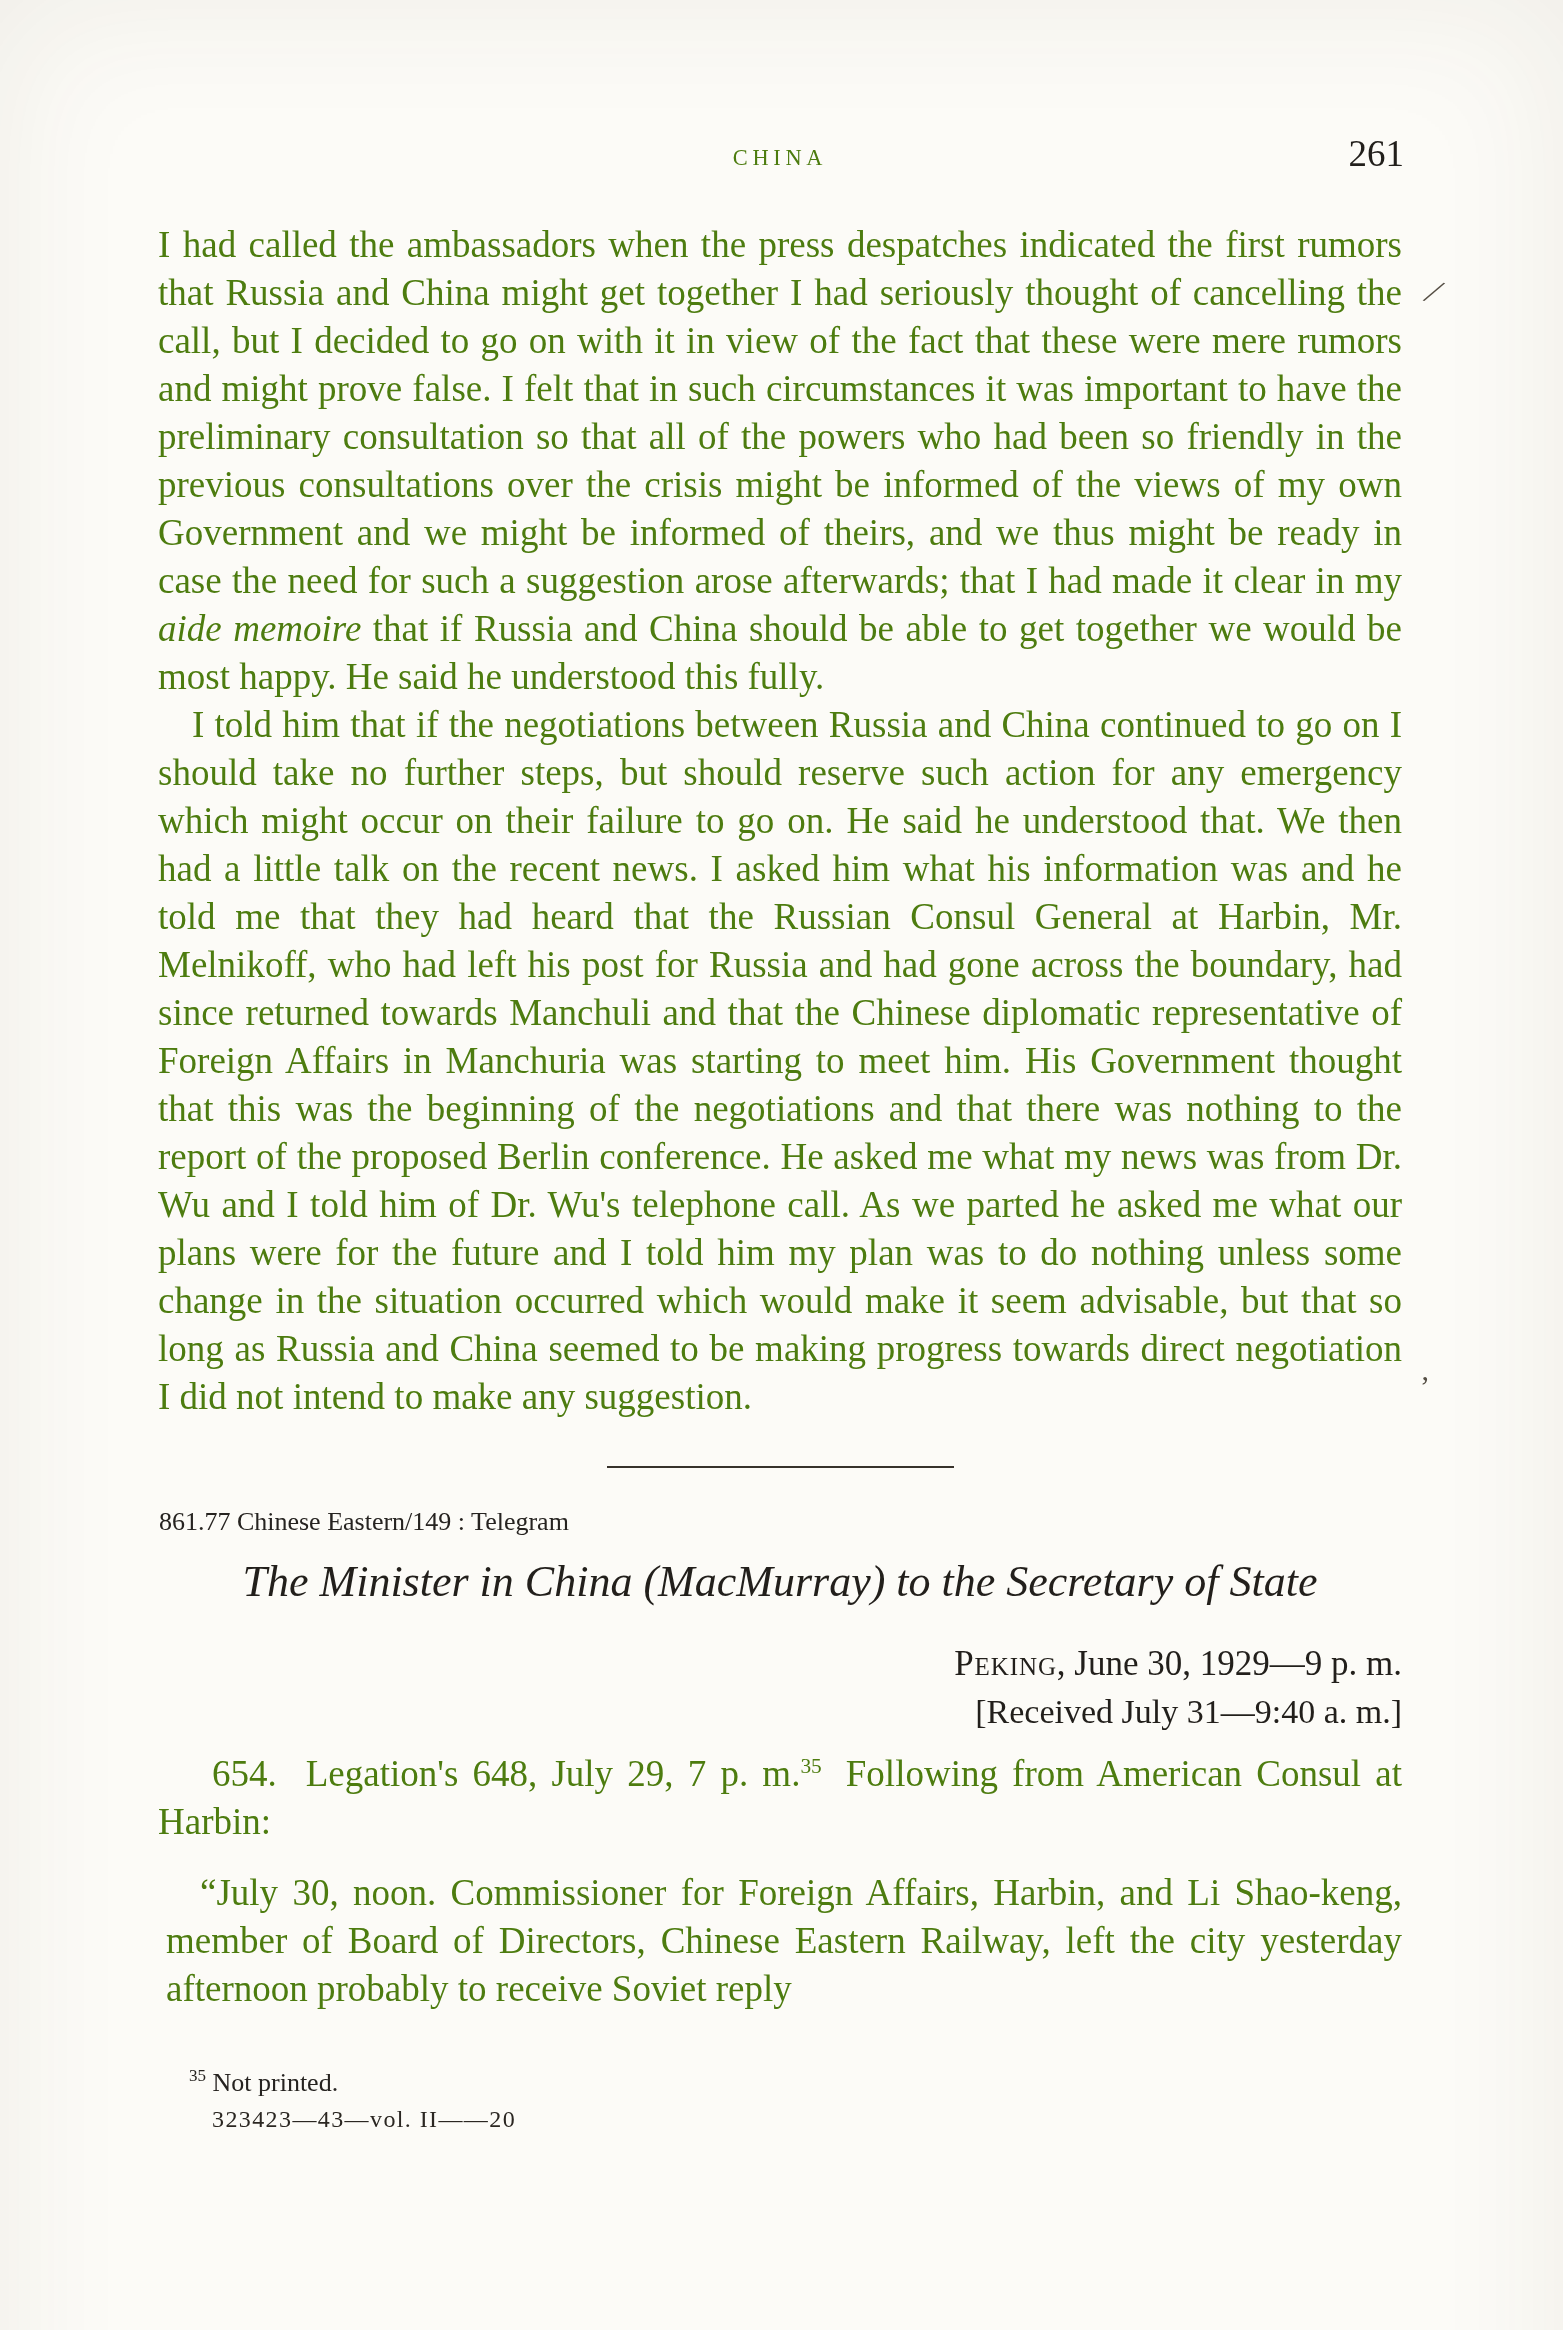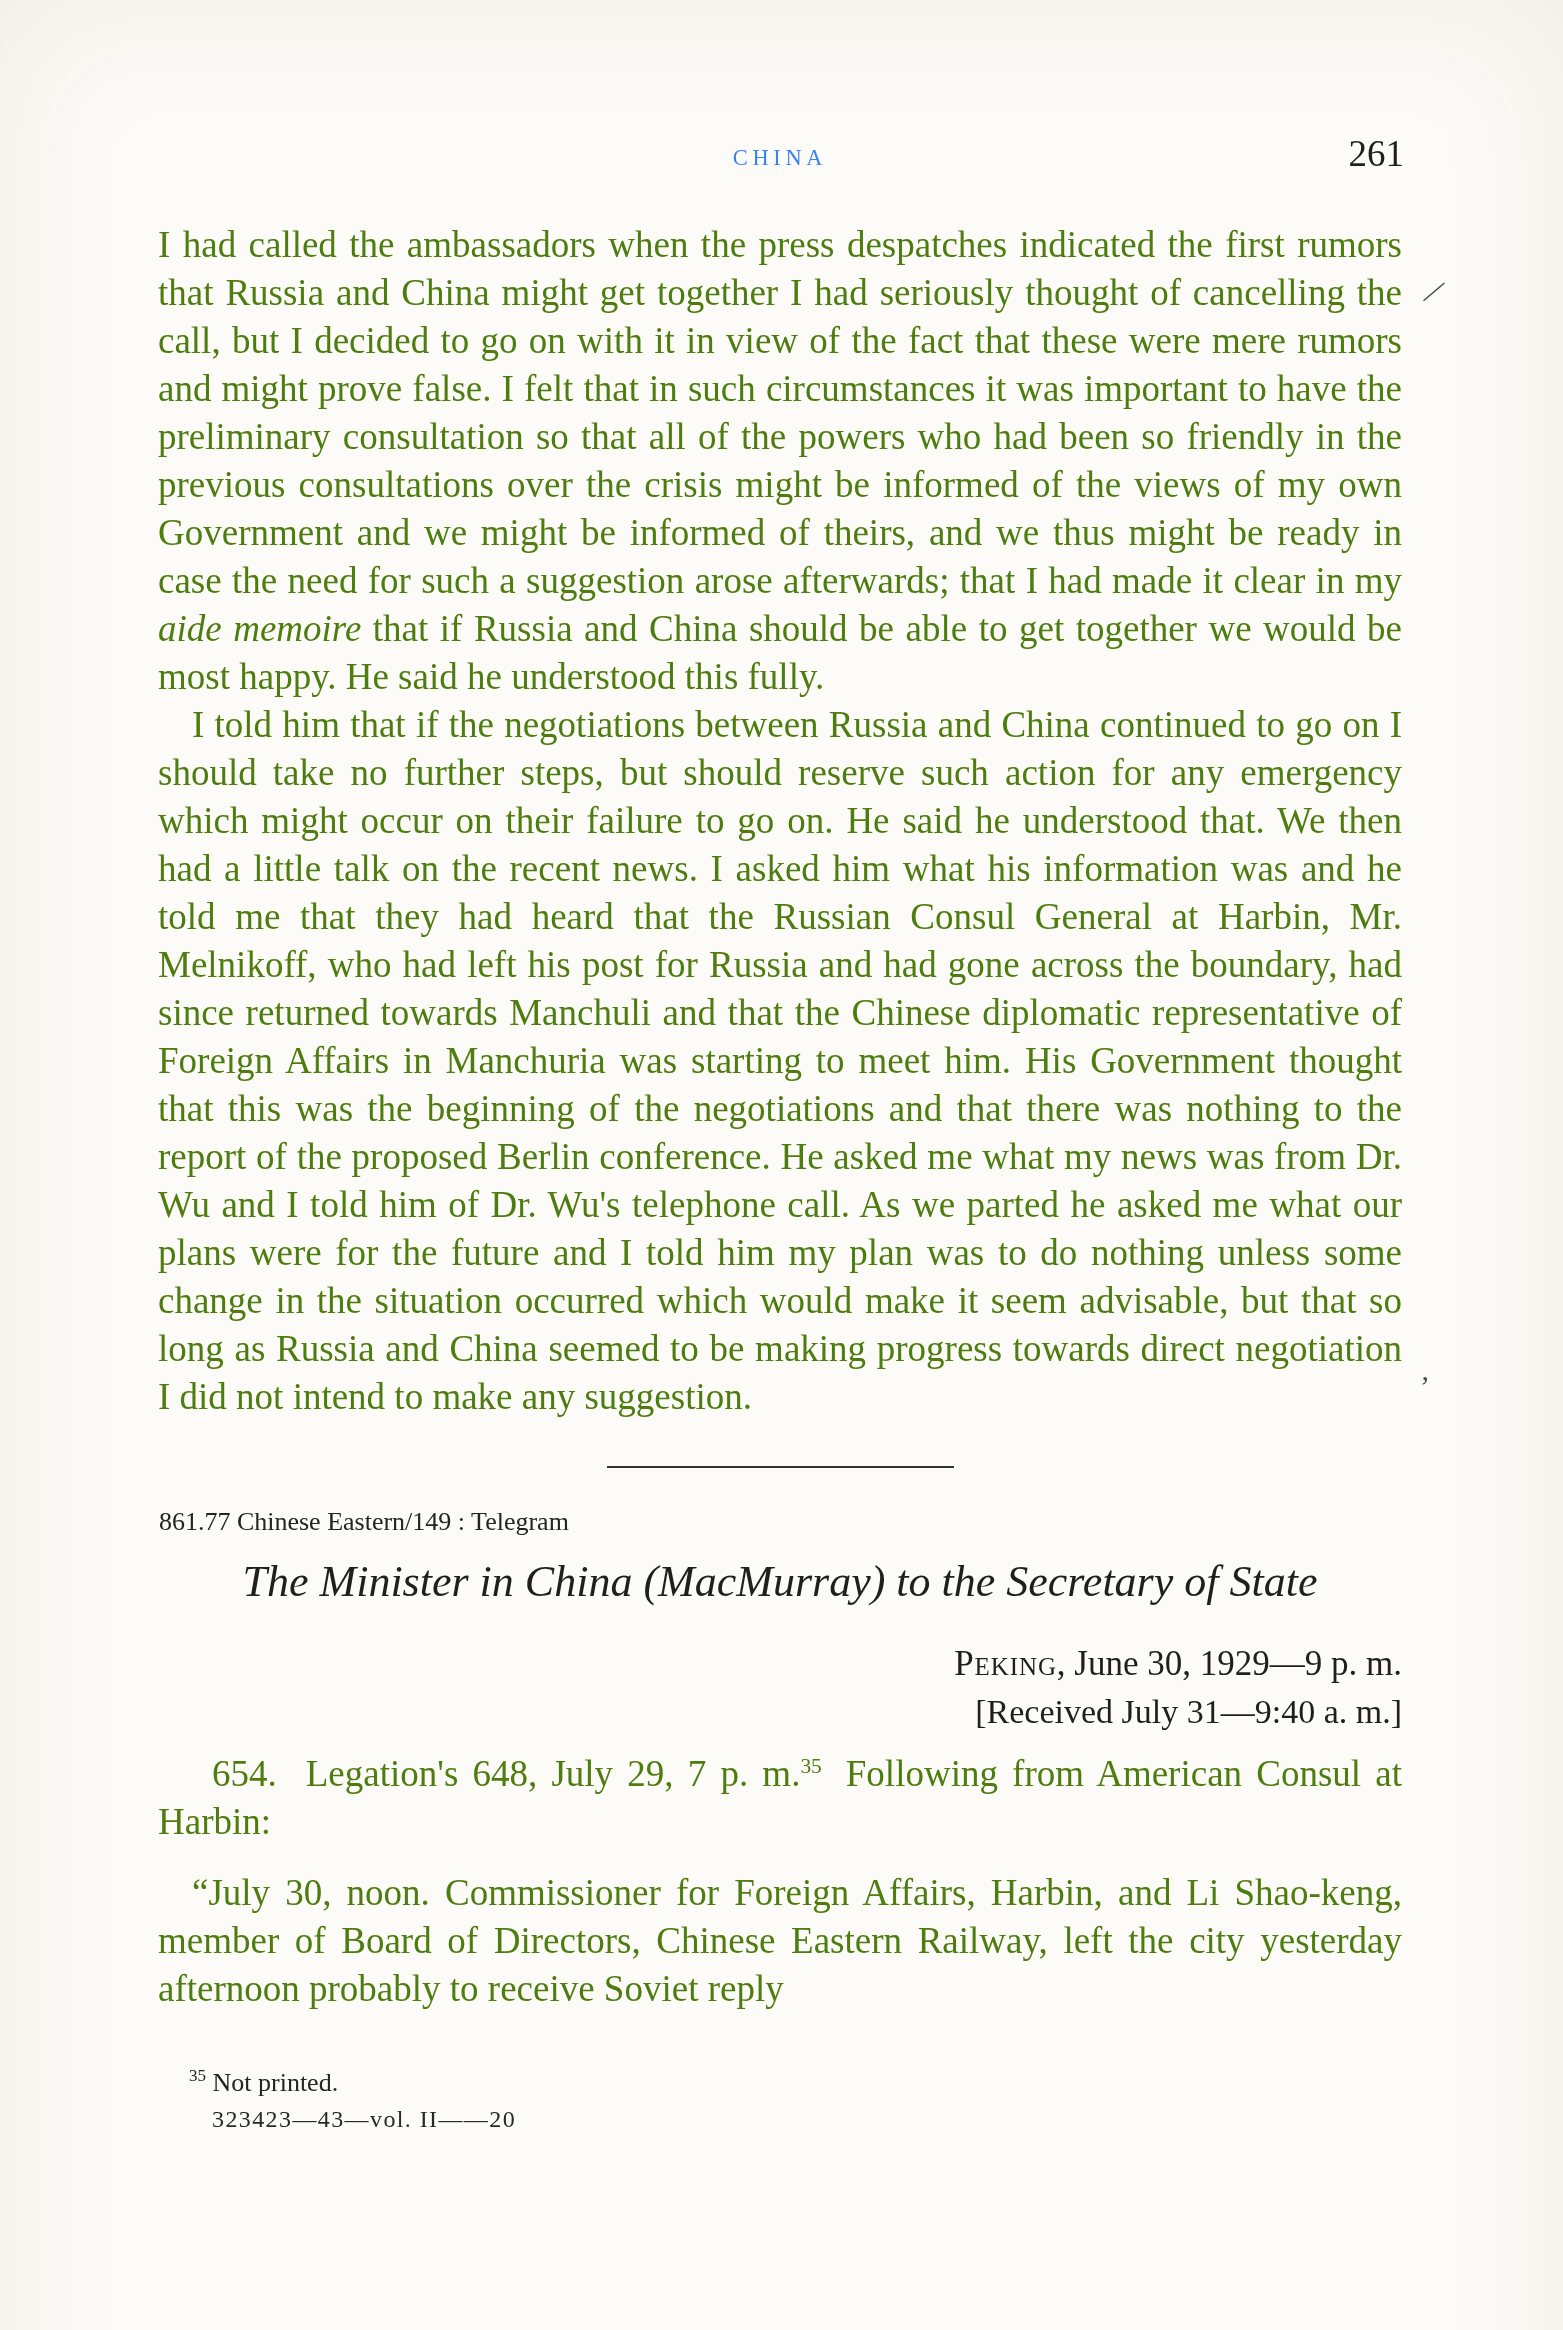--- a/index.html
+++ b/index.html
@@ -12,21 +12,21 @@
   .page {
     position:relative;
     width:1563px; height:2524px;
     background:#fcfbf7;
     box-shadow: inset 0 0 140px rgba(70,58,34,0.07);
     overflow:hidden;
   }
   .header { position:absolute; top:145px; left:158px; width:1244px; }
   .running-title {
     display:block; text-align:center;
-    font-size:22.4px; letter-spacing:4.7px; color:#3b82f6;
+    font-size:22.4px; letter-spacing:4.7px; color:#4d7c0f;
   }
   .page-number { position:absolute; right:-1.9px; top:-13px; font-size:37px; color:#221f1b; }
 
   .text-block { position:absolute; top:221px; left:158px; width:1244px; }
 
   .body-para {
     margin:0;
     font-size:37px; line-height:48px;
     text-align:justify;
     color:#4d7c0f;
@@ -50,21 +50,21 @@
   .dateline { font-size:35px; text-align:right; line-height:48px; }
   .smallcaps { font-variant:small-caps; letter-spacing:0.9px; }
   .received { font-size:34px; text-align:right; line-height:48px; }
 
   .numbered { margin-top:14px; text-indent:54px; }
   .para-number { margin-right:29px; }
   sup { line-height:0; }
   .fn-ref { font-size:21.4px; }
   .after-sup { margin-left:24px; }
 
-  .quote { margin-top:23px; }
+  .quote { margin-top:23px;margin-left:8px; }
 
   .footnote-area { margin-top:55px; }
   .footnote { font-size:26px; margin-left:31px; color:#262320; }
   .footnote sup { font-size:17px; }
   .printers-mark {
     font-size:24px; margin-left:54px; margin-top:8.4px;
     letter-spacing:1.4px; color:#2b2722;
   }
 
   .margin-mark { position:absolute; color:#554e44; }

